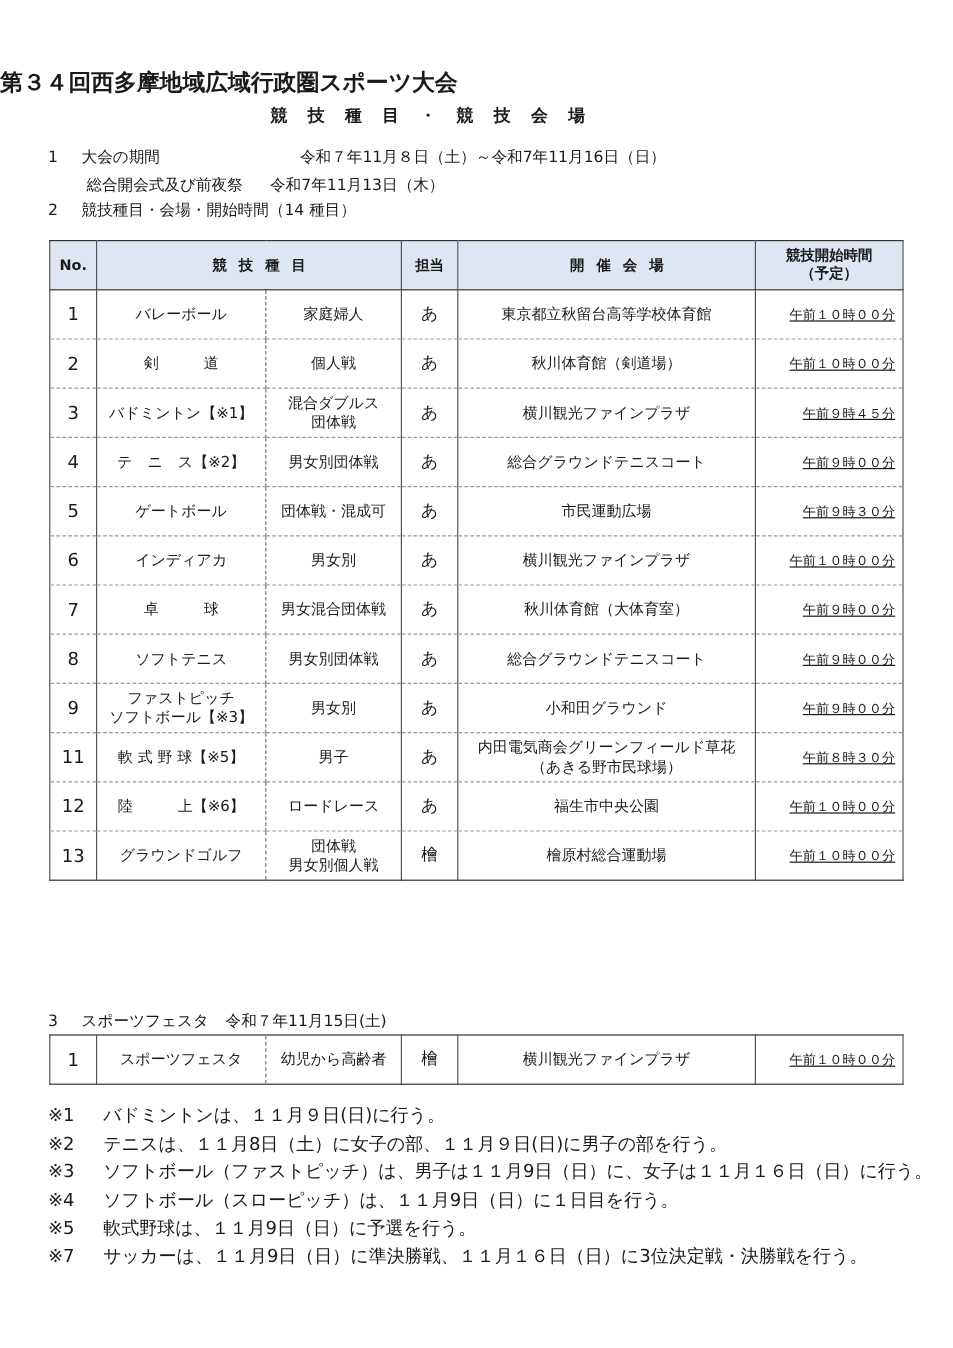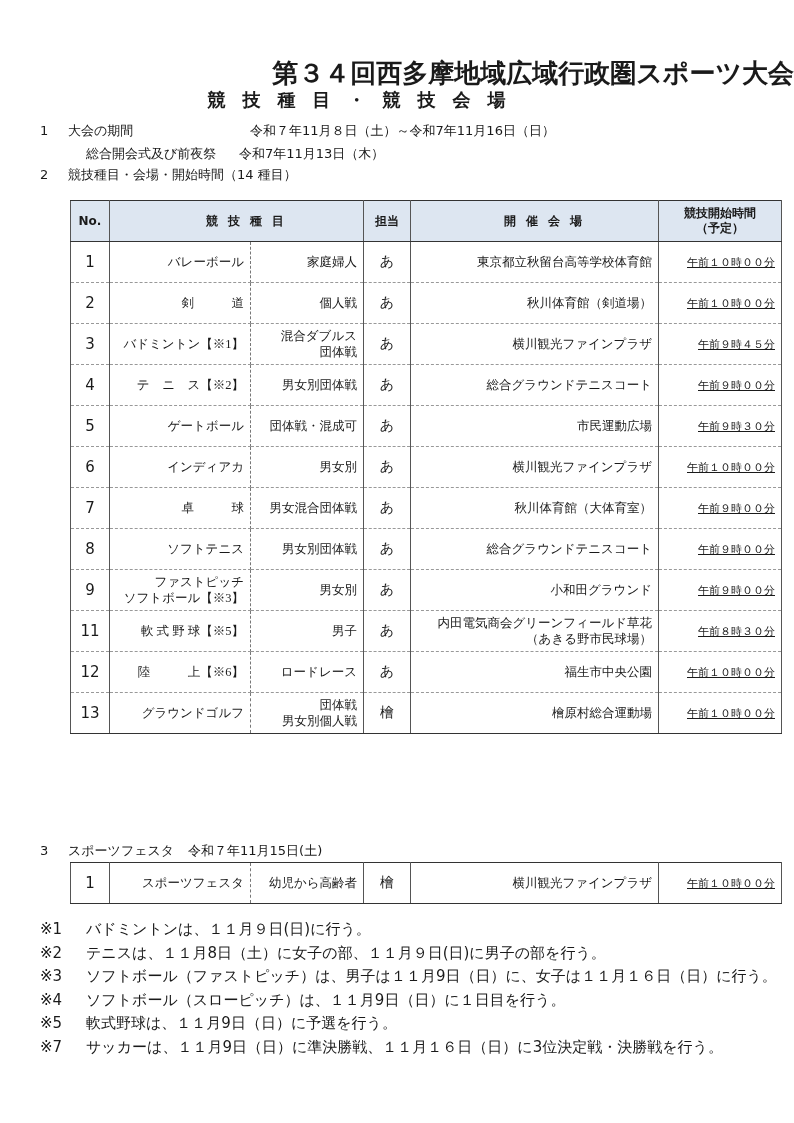--- a/index.html
+++ b/index.html
@@ -2,64 +2,63 @@
 <html><head>
 <meta charset="utf-8">
 <style>
   html, body { margin: 0; padding: 0; background: #ffffff; }
   body {
     width: 794px; height: 1123px; position: relative; overflow: hidden;
     font-family: "DejaVu Sans", "Liberation Sans", sans-serif;
     color: #1a1a1a;
   }
   .title1 {
-    position: absolute; top: 56px; left: 0; width: 794px; text-align: right;
-    font-size: 26px; font-weight: bold; letter-spacing: 0px;
+    position: absolute; top: 56px; left: 0; width: 794px; text-align: left;
+    font-size: 19px; font-weight: bold; letter-spacing: 0px;
     font-family: "DejaVu Serif", "Liberation Serif", serif;
   }
   .title2 {
     position: absolute; top: 88px; left: 0; width: 730px; text-align: center;
-    font-size: 18px; font-weight: bold; letter-spacing: 17px;
+    font-size: 14px; font-weight: bold; letter-spacing: 17px;
     font-family: "DejaVu Serif", "Liberation Serif", serif;
   }
   .sec { position: absolute; font-size: 13px; white-space: nowrap; }
   .sec .num { display: inline-block; width: 28px; }
   .sec .lbl { display: inline-block; }
   .row1 { top: 122px; left: 40px; }
   .row1 .lbl { width: 182px; }
-  .row1b { top: 145px; left: 86px; }
+  .row1b { top: 145px; left: 72px; }
   .row1b .lbl { width: 153px; }
   .row2 { top: 166px; left: 40px; }
   .row3 { top: 842px; left: 40px; }
   .row3 .lbl { width: 120px; }
 
   table.sched {
     position: absolute; left: 41px; width: 711px;
     border-collapse: collapse; table-layout: fixed;
     font-size: 12.5px;
-    margin-left: 29px;
   }
   table.sched td, table.sched th {
     border-left: 1px solid #555; border-right: 1px solid #555;
     padding: 0 6px; vertical-align: middle; overflow: hidden;
   }
   table.sched th {
     background: #dde6f1; font-weight: bold; height: 40px;
     border-top: 1.5px solid #333; border-bottom: 1.5px solid #333;
     font-size: 12px;
   }
   table.sched td { border-bottom: 1px dashed #999; height: 40px; }
   table.sched tr:last-child td { border-bottom: 1.5px solid #333; }
   table.sched td.sport { border-right: 1px dashed #777; }
   table.sched td.cat { border-left: 1px dashed #777; }
   .main { top: 200px; }
   .festa { top: 862px; }
   .festa td { border-top: 1.5px solid #333; }
   td.no { text-align: center; font-size: 15px; }
-  td.sport, td.cat, td.venue { text-align: right; line-height: 16px; font-family: Liberation Serif, serif; }
+  td.sport, td.cat, td.venue { text-align: center; line-height: 16px; }
   td.tanto { text-align: center; font-size: 14px; }
   td.time { text-align: right; white-space: nowrap; font-size: 11px; text-decoration: underline; }
   th .sp { letter-spacing: 10px; padding-left: 27px; }
   .notes { position: absolute; top: 920px; left: 40px; font-size: 15px; }
   .note { height: 23.5px; white-space: nowrap; }
   .note .mk { display: inline-block; width: 46px; }
 </style>
 </head>
 <body>
 

